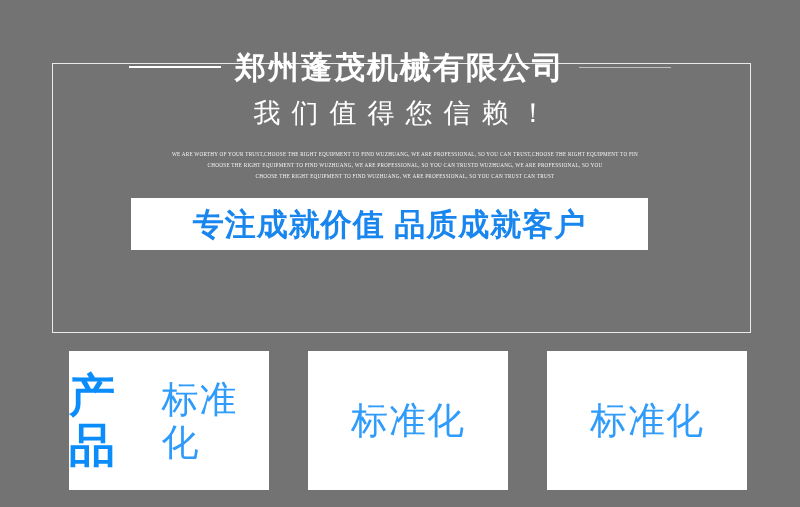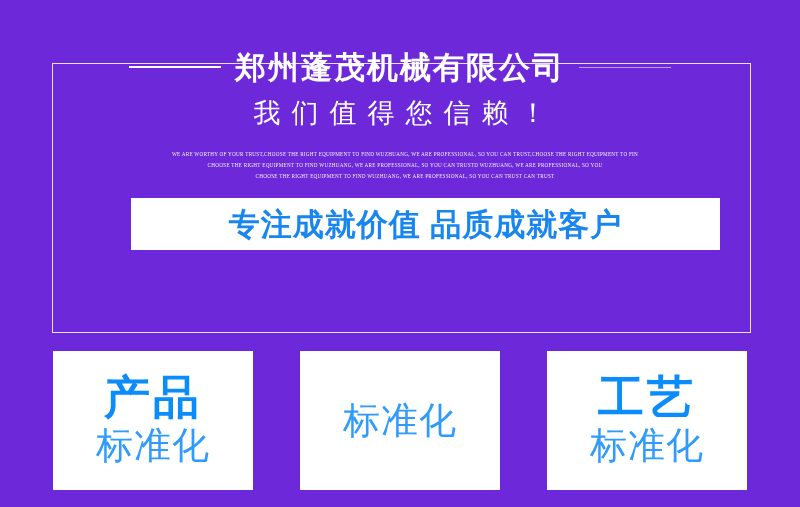--- a/index.html
+++ b/index.html
@@ -10,21 +10,21 @@
     width: 800px;
     height: 507px;
     overflow: hidden;
     font-family: "Liberation Sans", "DejaVu Sans", sans-serif;
   }
 
   #banner {
     position: relative;
     width: 800px;
     height: 507px;
-    background: #6d28d9;
+    background: #737373;
     overflow: hidden;
   }
 
   
   #outer-frame {
     position: absolute;
     left: 52px;
     top: 63px;
     width: 699px;
     height: 270px;
@@ -95,21 +95,21 @@
   }
   #english-block .eng-line {
     display: block;
   }
 
   
   #slogan-box {
     position: absolute;
     left: 131px;
     top: 198px;
-    width: 589px;
+    width: 517px;
     height: 52px;
     background: #ffffff;
     display: flex;
     align-items: center;
     justify-content: center;
   }
   #slogan-text {
     color: #1886ee;
     font-size: 31px;
     font-weight: bold;
@@ -126,24 +126,25 @@
     width: 694px;
     height: 139px;
     display: flex;
     justify-content: space-between;
   }
   .card {
     width: 200px;
     height: 139px;
     background: #ffffff;
     display: flex;
-    flex-direction: column;
+    flex-direction: row;
     align-items: center;
     justify-content: center;
     box-sizing: border-box;
+    margin-left: 16px;
   }
   .card-main {
     color: #0a8cfb;
     font-size: 46px;
     font-weight: bold;
     letter-spacing: 3px;
     line-height: 1.08;
   }
   .card-sub {
     color: #2f9bfb;
@@ -184,19 +185,18 @@
     <div class="card">
       <span class="card-main">产品</span>
       <span class="card-sub">标准化</span>
     </div>
 
     <div class="card">
       <span class="card-sub">标准化</span>
     </div>
 
     <div class="card">
-      <span class="card-main">工艺</span>
       <span class="card-sub">标准化</span>
     </div>
 
   </div>
 
 </div>
 
 </body></html>

